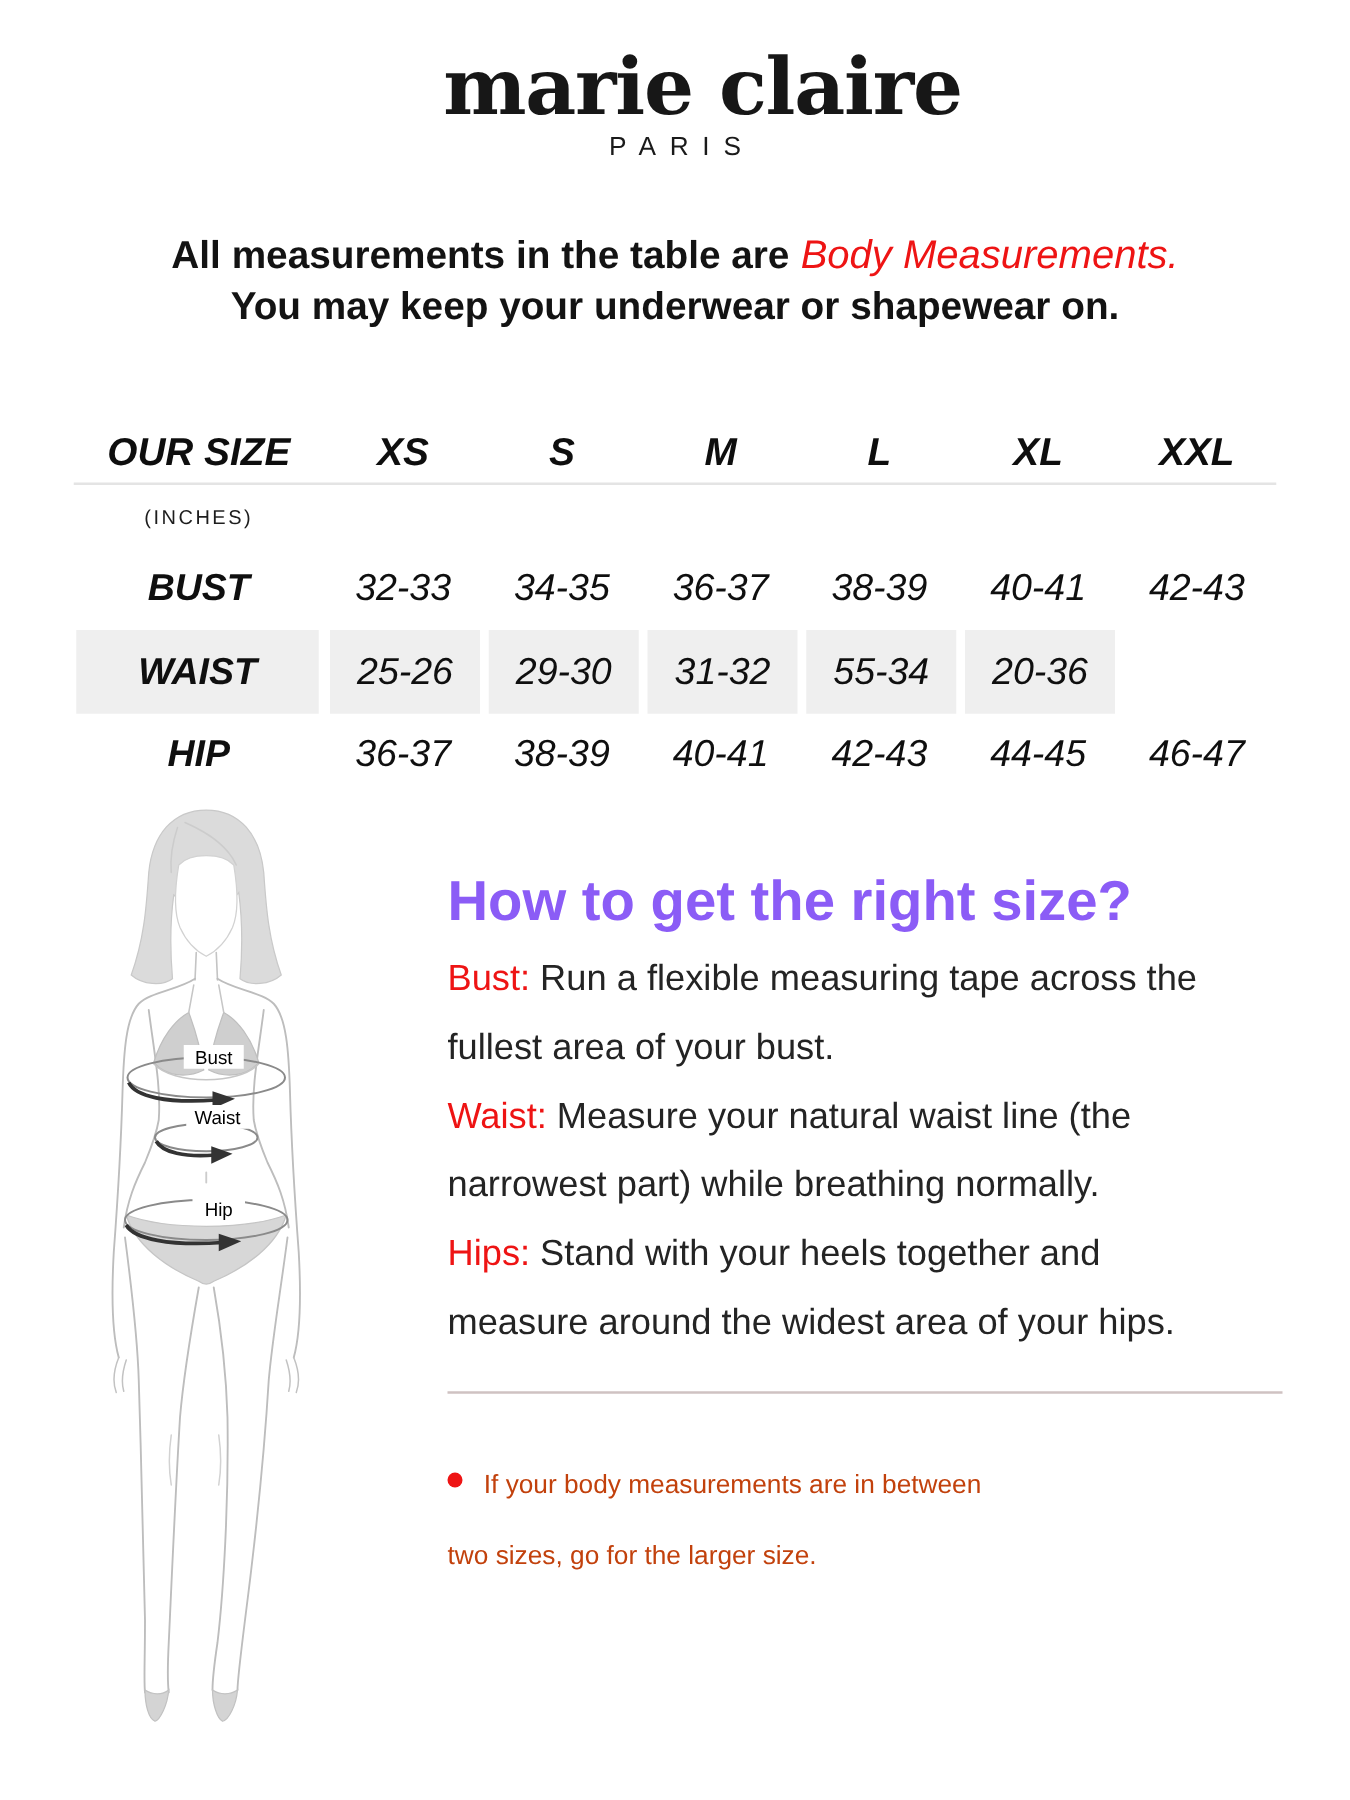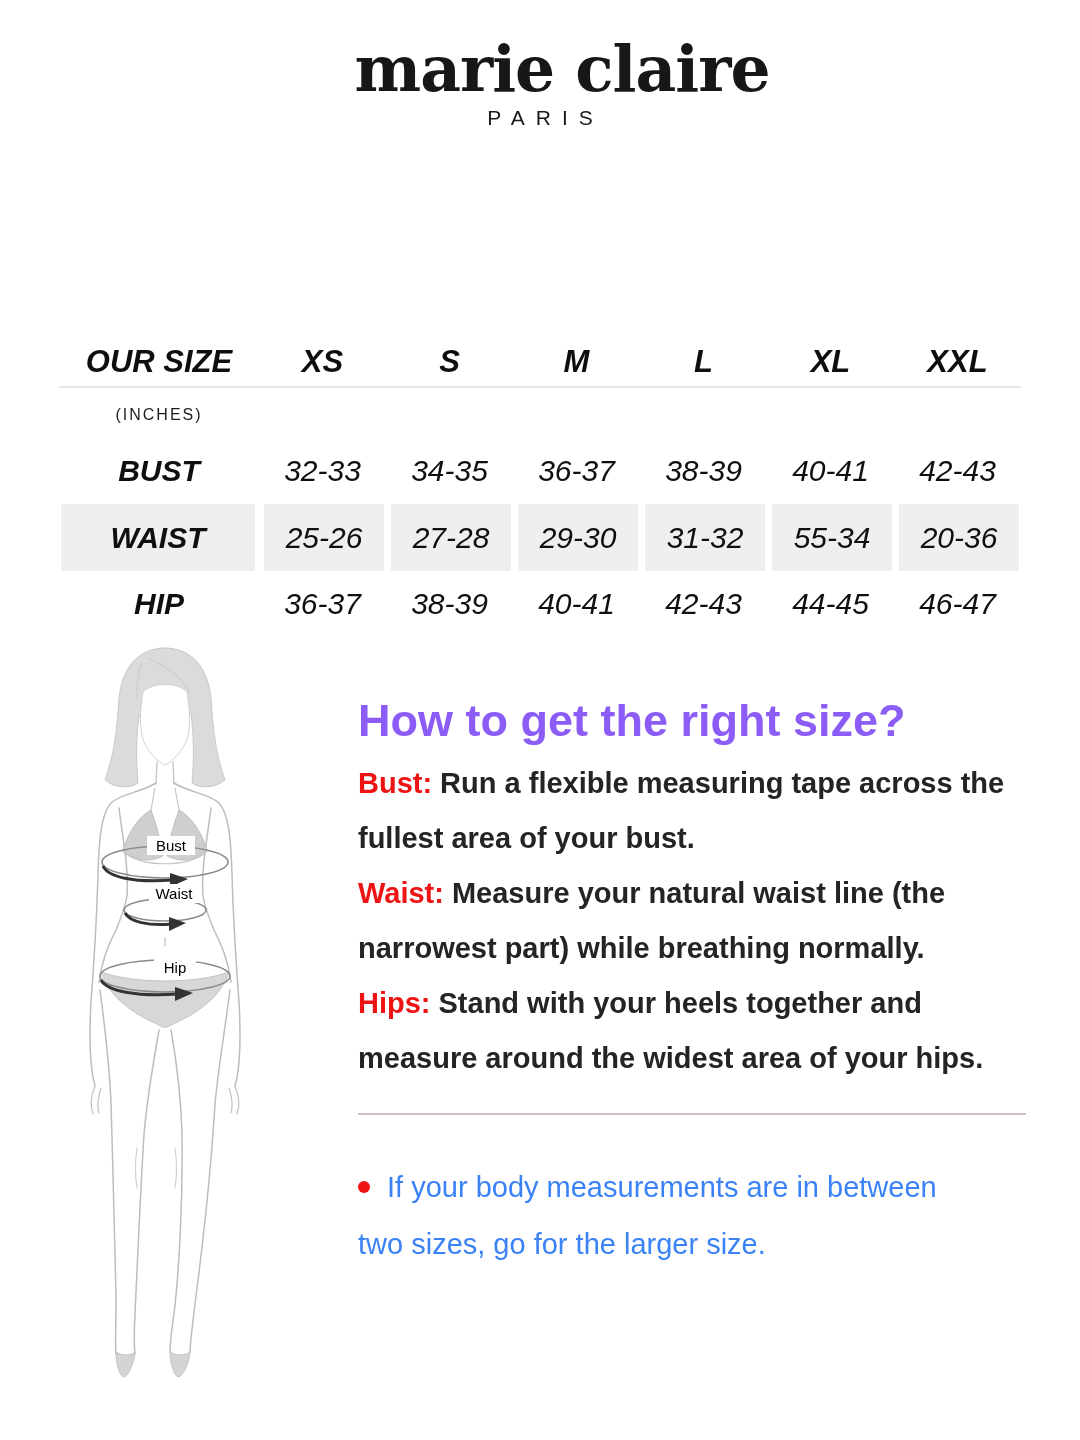--- a/index.html
+++ b/index.html
@@ -33,37 +33,41 @@
   .trow.waist { height:67px; }
   .trow.waist > div { background:#efefef; margin-left:5px; margin-right:2px; }
   .trow.waist > .lbl { margin-left:2px; margin-right:4px; }
 
   
   .figure { position:absolute; left:78px; top:642px; width:272px; height:752px; }
 
   
   .guide { position:absolute; left:358px; top:700px; width:668px; color:#242424; }
   .guide-title { font-size:45px; font-weight:700; color:#8b5cf6; line-height:42px; margin-bottom:14px; }
-  .g-item { font-size:29px; line-height:55px; font-weight:700; }
+  .g-item { font-size:29px; line-height:55px; font-weight:400; }
   .g-lead { color:#ee1414; margin-right:8px; }
   .divider { margin-top:27px; border-top:2px solid #cfc2c2; width:668px; height:0; }
-  .tip { margin-top:44px; font-size:29px; line-height:57px; color:#3b82f6; }
+  .tip { margin-top:44px; font-size:21px; line-height:57px; color:#c2410c; }
   .tip-dot { display:inline-block; width:12px; height:12px; background:#ee1414;
              border-radius:50%; margin-right:17px; margin-bottom:4px; }
 </style>
 </head>
 <body>
 
 <div class="page">
 
   <div class="logo">
     <div class="logo-main">marie claire</div>
     <div class="logo-sub">PARIS</div>
   </div>
 
+  <div class="note">
+    <div><span>All measurements in the table are</span><span class="note-red">Body Measurements.</span></div>
+    <div>You may keep your underwear or shapewear on.</div>
+  </div>
 
   <div class="size-table">
     <div class="trow head">
       <div>OUR SIZE</div>
       <div>XS</div>
       <div>S</div>
       <div>M</div>
       <div>L</div>
       <div>XL</div>
       <div>XXL</div>
@@ -76,21 +80,20 @@
       <div>32-33</div>
       <div>34-35</div>
       <div>36-37</div>
       <div>38-39</div>
       <div>40-41</div>
       <div>42-43</div>
     </div>
     <div class="trow data waist">
       <div class="lbl">WAIST</div>
       <div>25-26</div>
-      <div>27-28</div>
       <div>29-30</div>
       <div>31-32</div>
       <div>55-34</div>
       <div>20-36</div>
     </div>
     <div class="trow data hip">
       <div class="lbl">HIP</div>
       <div>36-37</div>
       <div>38-39</div>
       <div>40-41</div>

